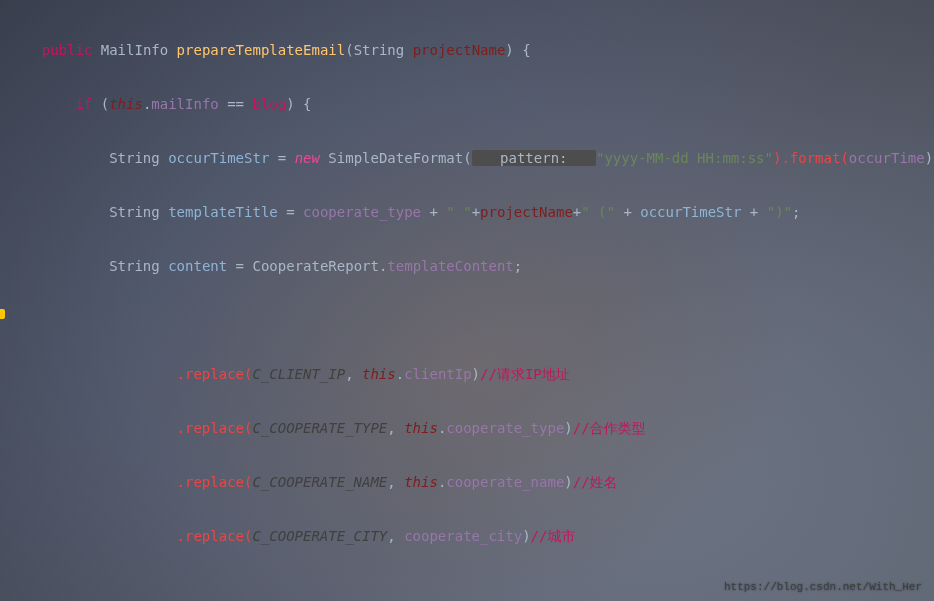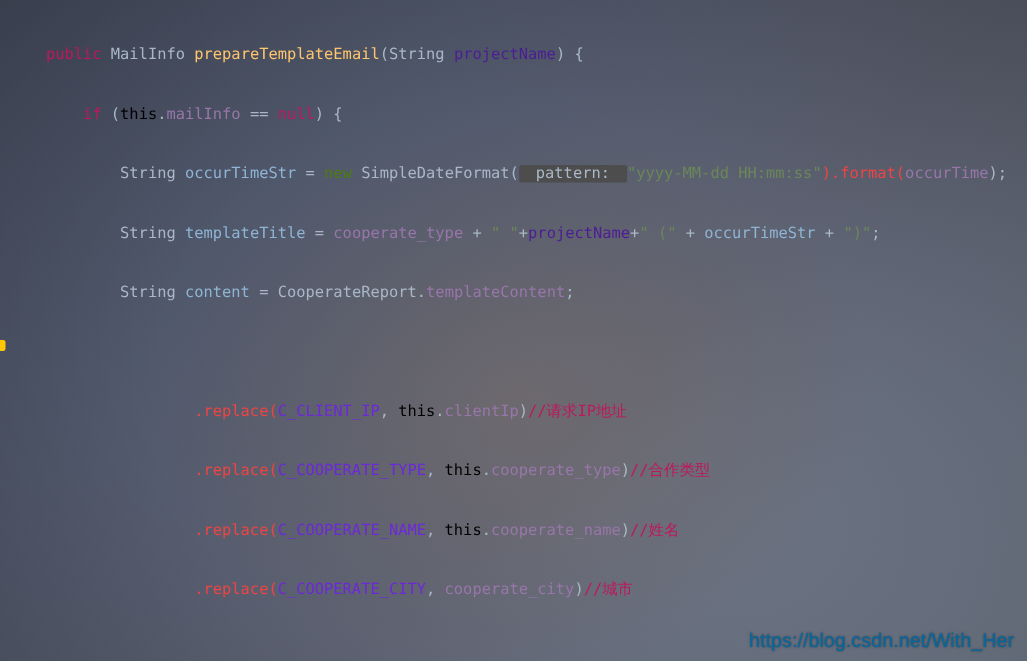--- a/index.html
+++ b/index.html
@@ -21,67 +21,67 @@
     .editor {
       position: relative;
       padding: 10px 8px;
       line-height: 27px;
       white-space: pre;
     }
     .line { display: block; min-height: 27px; }
     .kw { color: #be185d; }
     .type { color: #a9b7c6; }
     .method-def { color: #ffc66d; }
-    .this { color: #000000; }
+    .this { color: #7f1d1d; font-style: italic; }
     .field { color: #9876aa; }
     .str { color: #6a8759; }
     .op { color: #a9b7c6; }
     .paren { color: #a9b7c6; }
-    .new { color: #4d7c0f; }
+    .new { color: #ec4899; font-style: italic; }
     .class { color: #a9b7c6; }
     .call { color: #ef4444; }
     .comment { color: #be185d; }
     .hint {
       background: #4d4d4d;
       color: #a9b7c6;
-      padding: 0 7px;
+      padding: 0 20px;
       border-radius: 2px;
     }
-    .param { color: #4c1d95; }
+    .param { color: #7f1d1d; }
     .localvar { color: #8fb4d4; }
-    .constant { color: #6d28d9; }
+    .constant { color: #404040; font-style: italic; }
     .staticfield { color: #9876aa; }
     .watermark {
       position: absolute;
       bottom: 8px;
       right: 12px;
-      color: #0369a1;
-      font-family: Liberation Sans, sans-serif;
-      font-size: 18px;
+      color: #404040;
+      font-family: Liberation Mono, monospace;
+      font-size: 11px;
       text-shadow: 0 0 2px rgba(0,0,0,0.5);
     }
     .caret-mark {
       position: absolute;
       left: 0;
       top: 309px;
       width: 5px;
       height: 10px;
       background: #ffc800;
       border-radius: 0 2px 2px 0;
     }
   </style>
 </head>
 <body>
 
 <div class="bg-overlay"></div>
 <div class="caret-mark"></div>
 
 <div class="editor">
 <span class="line">    <span class="kw">public</span> <span class="type">MailInfo</span> <span class="method-def">prepareTemplateEmail</span><span class="paren">(</span><span class="type">String</span> <span class="param">projectName</span><span class="paren">)</span><span class="op"> {</span></span>
-<span class="line">        <span class="kw">if</span> <span class="paren">(</span><span class="this">this</span><span class="op">.</span><span class="field">mailInfo</span><span class="op"> == </span><span class="kw">null</span><span class="op">) {</span></span>
+<span class="line">        <span class="kw">if</span> <span class="paren">(</span><span class="this">this</span><span class="op">.</span><span class="field">mailInfo</span><span class="op"> == </span><span class="kw">blog</span><span class="op">) {</span></span>
 <span class="line">            <span class="type">String</span> <span class="localvar">occurTimeStr</span><span class="op"> = </span><span class="new">new</span> <span class="class">SimpleDateFormat</span><span class="paren">(</span><span class="hint"> pattern: </span><span class="str">"yyyy-MM-dd HH:mm:ss"</span><span class="call">).format(</span><span class="field">occurTime</span><span class="op">);</span></span>
 <span class="line">            <span class="type">String</span> <span class="localvar">templateTitle</span><span class="op"> = </span><span class="field">cooperate_type</span><span class="op"> + </span><span class="str">" "</span><span class="op">+</span><span class="param">projectName</span><span class="op">+</span><span class="str">" ("</span><span class="op"> + </span><span class="localvar">occurTimeStr</span><span class="op"> + </span><span class="str">")"</span><span class="op">;</span></span>
 <span class="line">            <span class="type">String</span> <span class="localvar">content</span><span class="op"> = </span><span class="class">CooperateReport</span><span class="op">.</span><span class="staticfield">templateContent</span><span class="op">;</span></span>
 <span class="line"> </span>
 <span class="line">                    <span class="call">.replace(</span><span class="constant">C_CLIENT_IP</span><span class="op">, </span><span class="this">this</span><span class="op">.</span><span class="field">clientIp</span><span class="op">)</span><span class="comment">//请求IP地址</span></span>
 <span class="line">                    <span class="call">.replace(</span><span class="constant">C_COOPERATE_TYPE</span><span class="op">, </span><span class="this">this</span><span class="op">.</span><span class="field">cooperate_type</span><span class="op">)</span><span class="comment">//合作类型</span></span>
 <span class="line">                    <span class="call">.replace(</span><span class="constant">C_COOPERATE_NAME</span><span class="op">, </span><span class="this">this</span><span class="op">.</span><span class="field">cooperate_name</span><span class="op">)</span><span class="comment">//姓名</span></span>
 <span class="line">                    <span class="call">.replace(</span><span class="constant">C_COOPERATE_CITY</span><span class="op">, </span><span class="field">cooperate_city</span><span class="op">)</span><span class="comment">//城市</span></span>
 
 

